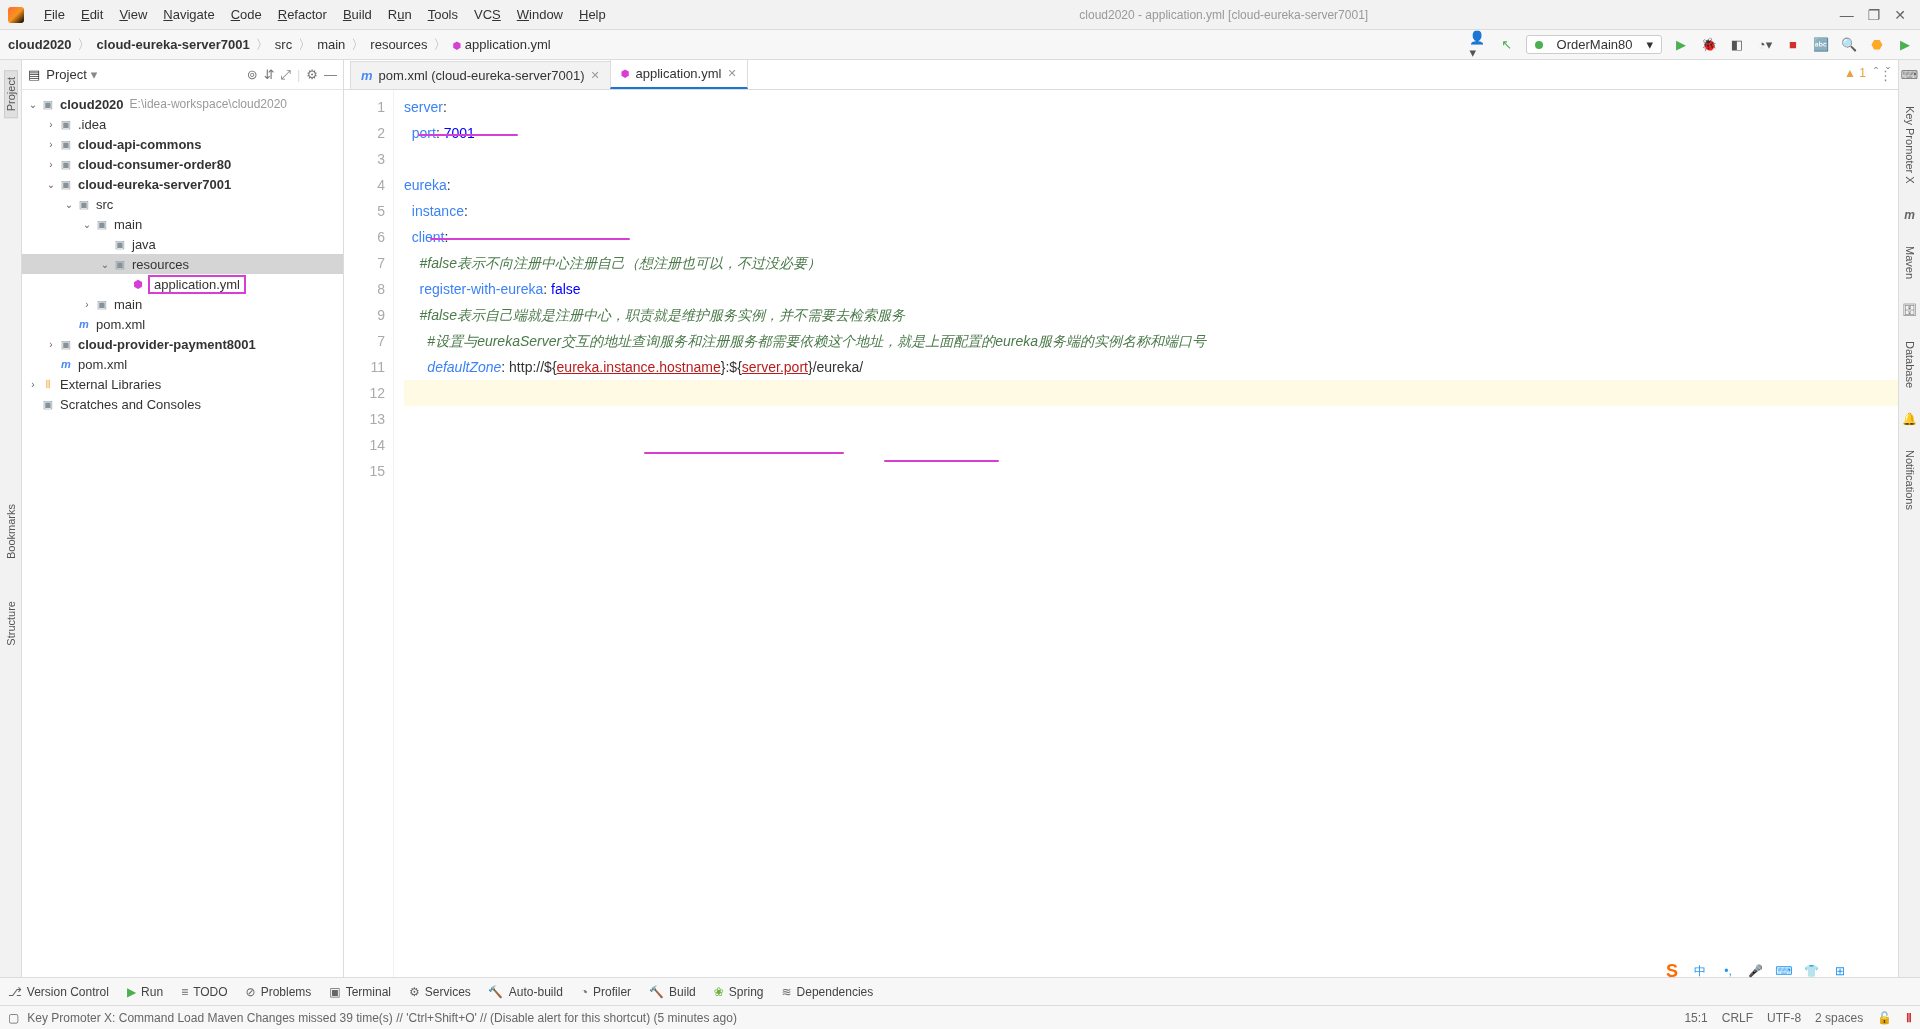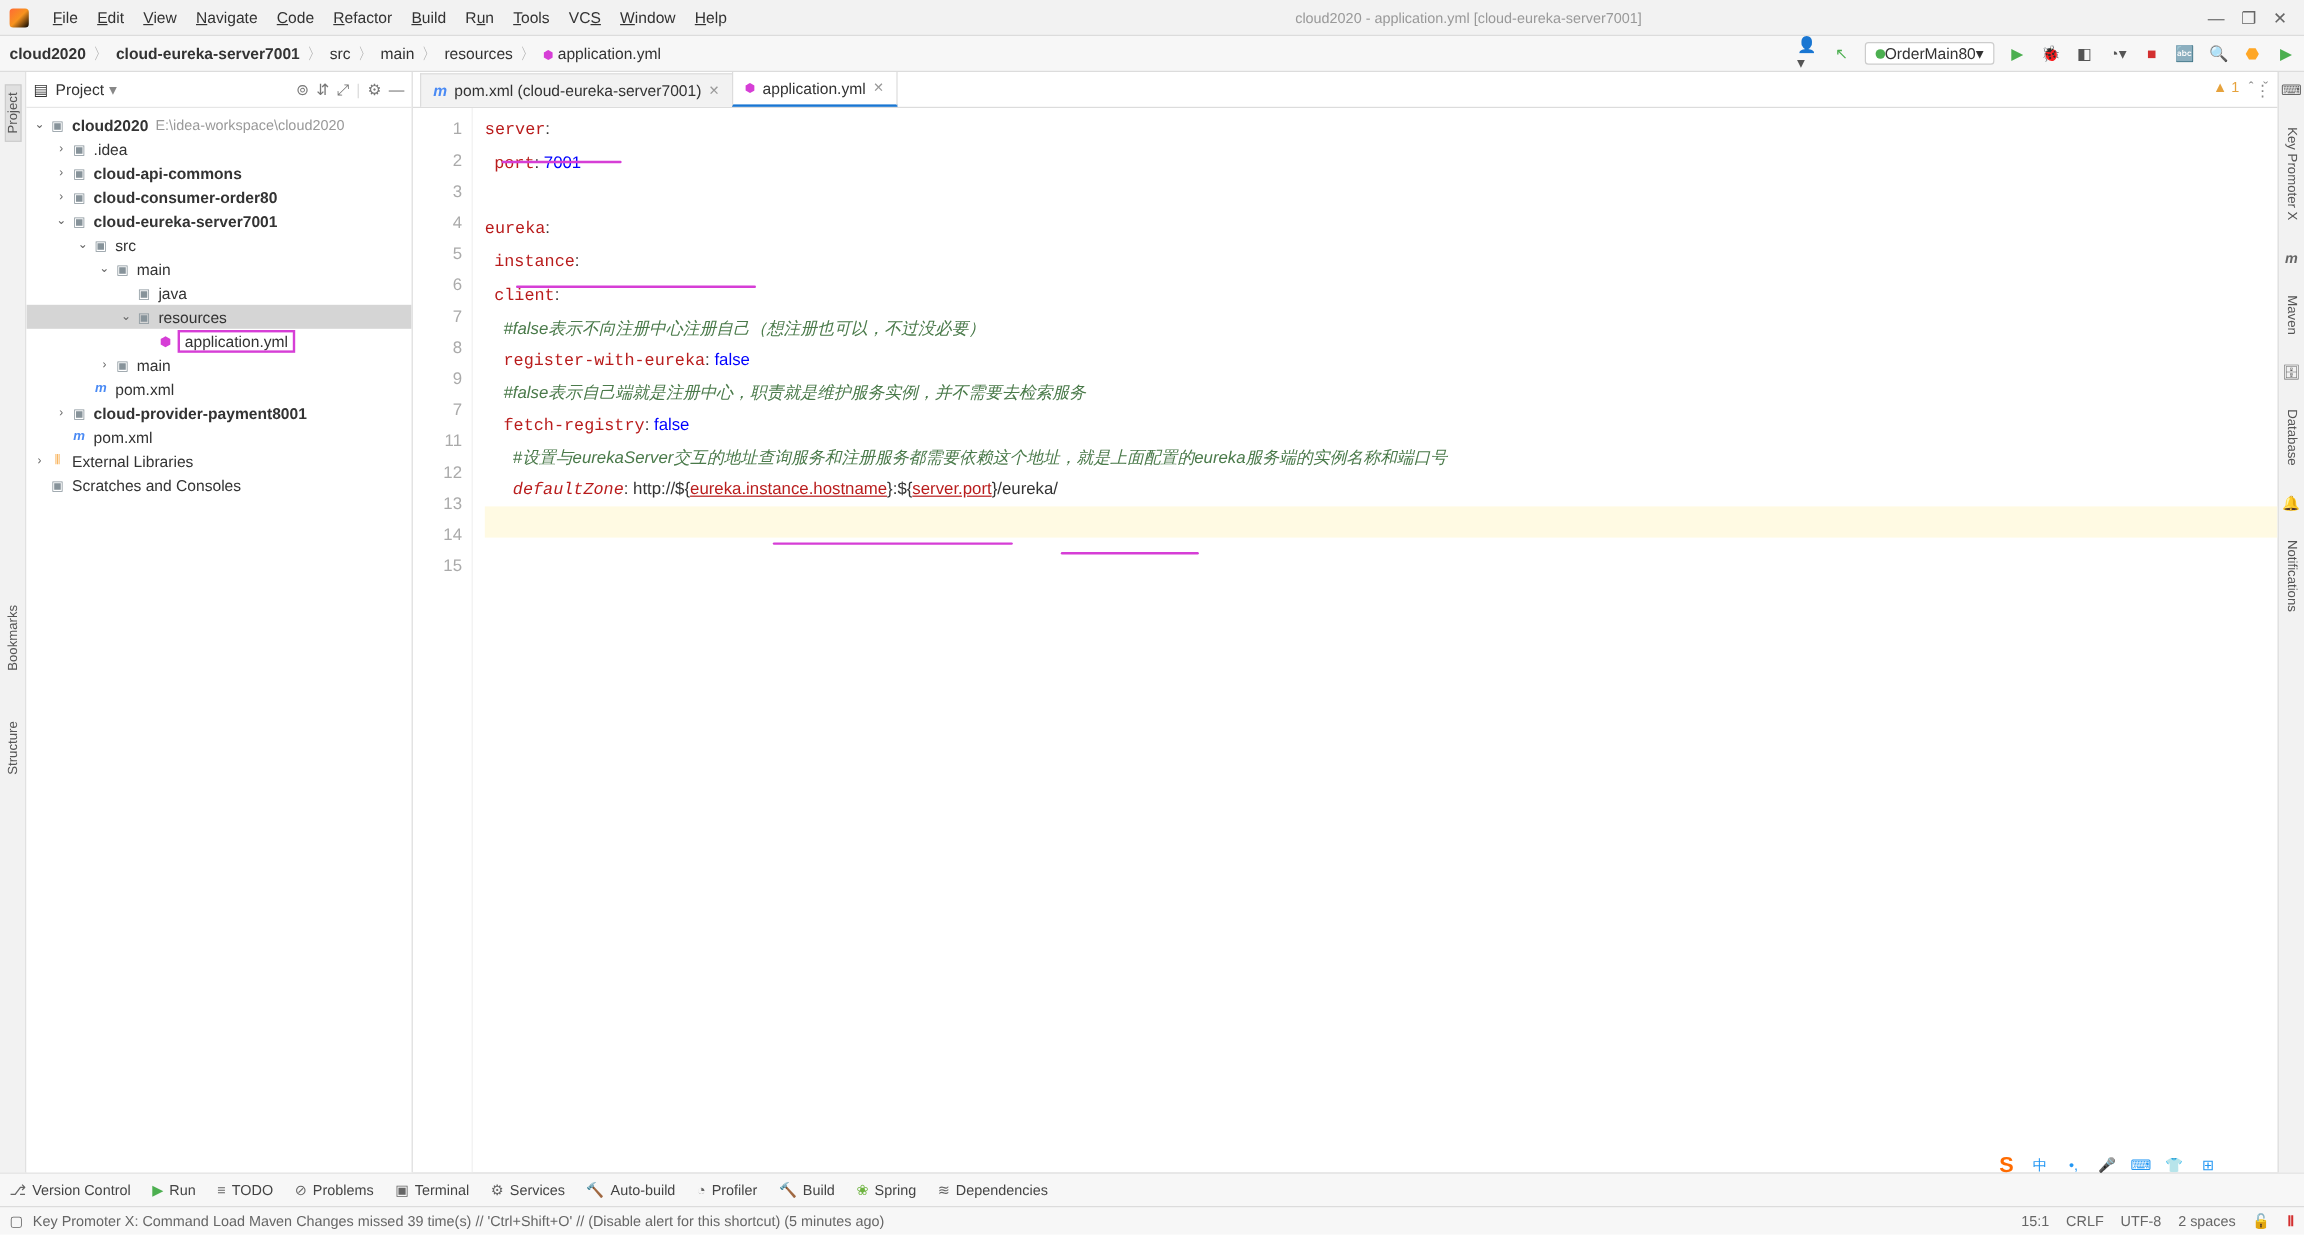--- a/index.html
+++ b/index.html
@@ -14,21 +14,21 @@
 .menubar .winctl { display: flex; gap: 14px; padding: 0 6px; }
 .menubar .winctl span { cursor: pointer; font-size: 14px; color: #666; }
 
 
 .navrow { height: 30px; display: flex; align-items: center; background: #f7f7f7; border-bottom: 1px solid #dcdcdc; padding: 0 6px; }
 .breadcrumbs { display: flex; align-items: center; gap: 4px; flex: 1; font-size: 13px; }
 .breadcrumbs .crumb { padding: 0 2px; cursor: pointer; }
 .breadcrumbs .sep { color: #aaa; }
 .toolbar { display: flex; align-items: center; gap: 10px; }
 .toolbar .icon { width: 18px; height: 18px; display: flex; align-items: center; justify-content: center; cursor: pointer; color: #555; }
-.toolbar .runcfg { display: flex; align-items: center; border: 1px solid #ccc; border-radius: 3px; padding: 1px 8px; gap: 0; background: #fff; }
+.toolbar .runcfg { display: flex; align-items: center; border: 1px solid #ccc; border-radius: 3px; padding: 1px 8px; gap: 14px; background: #fff; }
 .toolbar .runcfg .dot { width: 8px; height: 8px; border-radius: 50%; background: #4caf50; }
 .toolbar .play { color: #4caf50; }
 .toolbar .bug { color: #4caf50; }
 
 
 .main { display: flex; height: calc(100% - 30px - 30px - 28px - 24px); }
 .leftgutter { width: 22px; background: #f2f2f2; border-right: 1px solid #dcdcdc; display: flex; flex-direction: column; align-items: center; gap: 30px; padding-top: 10px; }
 .leftgutter .vertlabel { writing-mode: vertical-rl; transform: rotate(180deg); font-size: 11px; color: #555; cursor: pointer; padding: 6px 0; }
 .rightgutter { width: 22px; background: #f2f2f2; border-left: 1px solid #dcdcdc; display: flex; flex-direction: column; align-items: center; gap: 20px; padding-top: 8px; }
 .rightgutter .vertlabel { writing-mode: vertical-rl; font-size: 11px; color: #555; cursor: pointer; padding: 4px 0; }
@@ -57,21 +57,21 @@
 .editor { flex: 1; display: flex; flex-direction: column; overflow: hidden; position: relative; }
 .tabs { height: 30px; display: flex; align-items: flex-end; border-bottom: 1px solid #dcdcdc; padding-left: 6px; gap: 0; }
 .tab { display: flex; align-items: center; gap: 6px; padding: 6px 10px; background: #f2f2f2; border: 1px solid #dcdcdc; border-bottom: none; font-size: 13px; cursor: pointer; margin-right: -1px; }
 .tab.active { background: #fff; border-bottom: 2px solid #1976d2; }
 .tab .close { color: #999; font-size: 11px; }
 .editor .toprighticons { position: absolute; right: 8px; top: 6px; display: flex; gap: 8px; align-items: center; color: #888; font-size: 12px; }
 .editor-body { flex: 1; display: flex; font-family: "JetBrains Mono", Consolas, monospace; font-size: 14px; overflow: auto; position: relative; }
 .gutter { width: 50px; text-align: right; color: #aaa; padding: 4px 8px 0 0; line-height: 26px; user-select: none; background: #fff; border-right: 1px solid #f0f0f0; }
 .code { flex: 1; padding: 4px 0 0 10px; line-height: 26px; position: relative; }
 .code .line { white-space: pre; position: relative; }
-.kw { color: #b91c1c; font-family: Liberation Mono, monospace; }
+.kw { color: #3b82f6; }
 .num { color: #0000ff; }
 .comment-cn { color: #4a7a4a; font-style: italic; }
 .link { color: #b91c1c; text-decoration: underline; }
 .line.currentline { background: #fffae3; }
 
 
 .underline-annot { position: absolute; height: 2px; background: #d63ed6; border-radius: 2px; }
 
 
 .bottom-tools { height: 28px; display: flex; align-items: center; border-top: 1px solid #dcdcdc; background: #f7f7f7; padding: 0 8px; gap: 18px; font-size: 12px; }
@@ -291,21 +291,20 @@
       <div class="code">
 <div class="line"><span class="kw">server</span><span>:</span></div>
 <div class="line">  <span class="kw">port</span><span>: </span><span class="num">7001</span></div>
 <div class="line"> </div>
 <div class="line"><span class="kw">eureka</span><span>:</span></div>
 <div class="line">  <span class="kw">instance</span><span>:</span></div>
 <div class="line">  <span class="kw">client</span><span>:</span></div>
 <div class="line">    <span class="comment-cn">#false表示不向注册中心注册自己（想注册也可以，不过没必要）</span></div>
 <div class="line">    <span class="kw">register-with-eureka</span><span>: </span><span class="num">false</span></div>
 <div class="line">    <span class="comment-cn">#false表示自己端就是注册中心，职责就是维护服务实例，并不需要去检索服务</span></div>
-<div class="line">    <span class="kw">fetch-registry</span><span>: </span><span class="num">false</span></div>
 <div class="line">      <span class="comment-cn">#设置与eurekaServer交互的地址查询服务和注册服务都需要依赖这个地址，就是上面配置的eureka服务端的实例名称和端口号</span></div>
 <div class="line">      <span class="kw" style="font-style:italic">defaultZone</span><span>: </span><span>http://${</span><span class="link">eureka.instance.hostname</span><span>}:${</span><span class="link">server.port</span><span>}/eureka/</span></div>
 <div class="line currentline">      </div>
 
         <div class="underline-annot" style="top:44px;left:24px;width:100px"></div>
         <div class="underline-annot" style="top:148px;left:36px;width:200px"></div>
         <div class="underline-annot" style="top:362px;left:250px;width:200px"></div>
         <div class="underline-annot" style="top:370px;left:490px;width:115px"></div>
       </div>
     </div>

